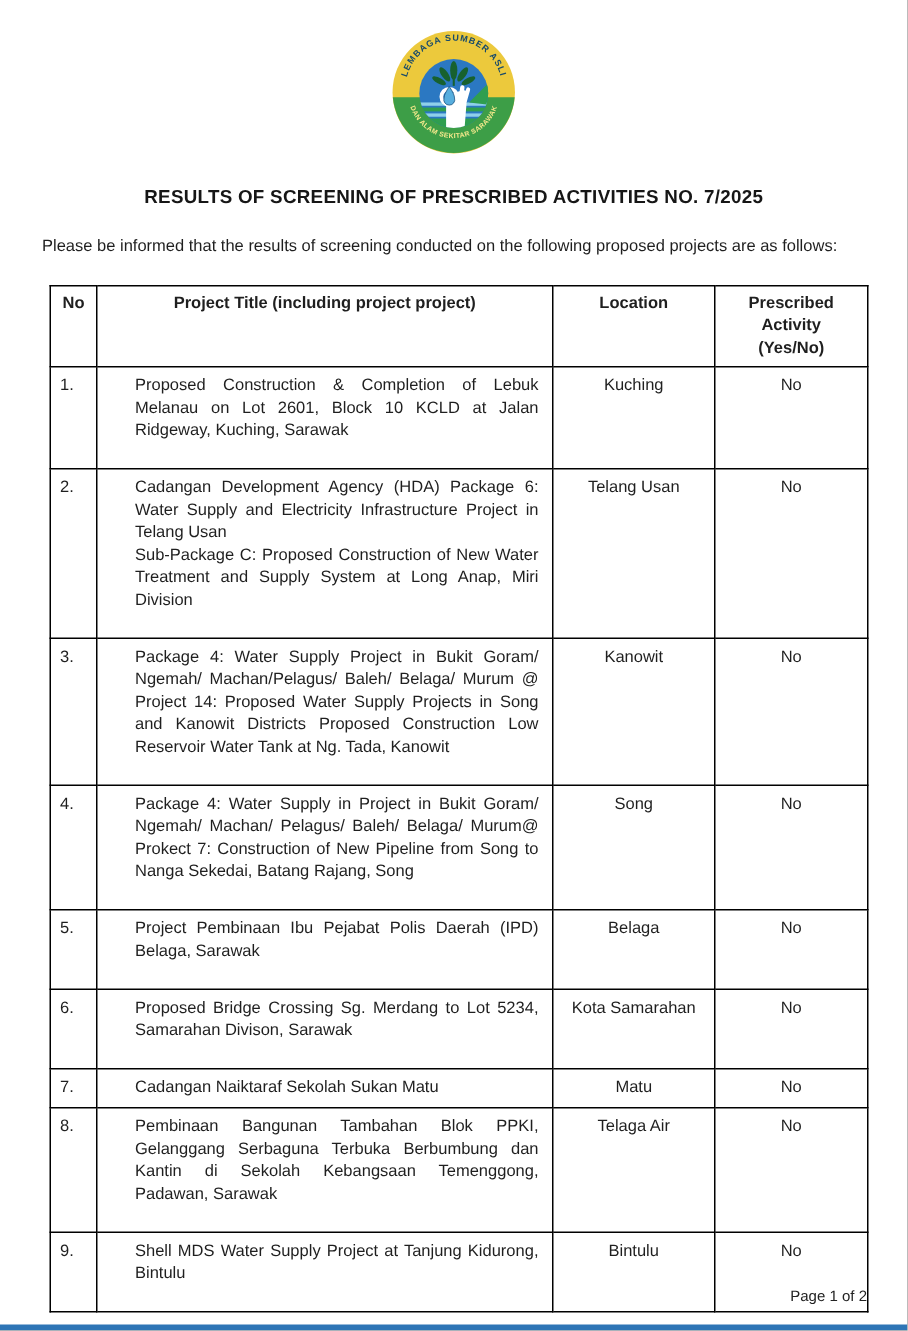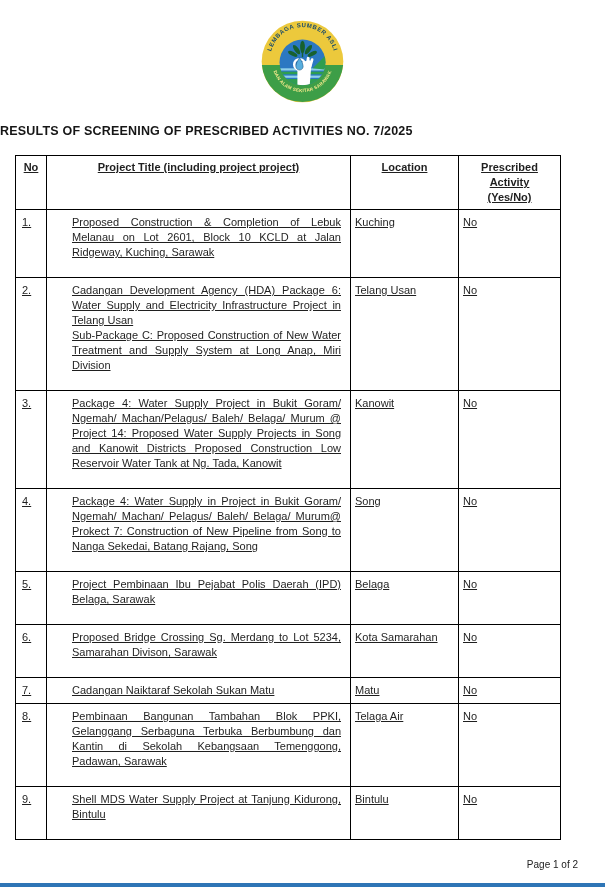--- a/index.html
+++ b/index.html
@@ -13,39 +13,39 @@
     color: #1f1f1f;
     overflow: hidden;
   }
   .logo-wrap {
     display: flex; justify-content: center;
     padding-top: 19px;
   }
   .logo-wrap svg { width: 85px; height: 85px; }
   .doc-title {
     margin-top: 20px;
+    text-align: center;
     font-size: 12.5px;
     font-weight: bold;
     letter-spacing: 0.2px;
     color: #161616;
   }
   .intro {
     margin: 19px 28px 0 28px;
     font-size: 11px;
     line-height: 15.5px;
     text-align: left;
   }
   table.screening {
-    margin: 17px 27px 0 15px;
+    margin: 17px 27px 0 33px;
     width: 545px;
     border-collapse: collapse;
     table-layout: fixed;
     font-size: 11px;
     line-height: 15px;
-    text-decoration: underline;
   }
   table.screening col.c-no   { width: 31px; }
   table.screening col.c-title{ width: 304px; }
   table.screening col.c-loc  { width: 108px; }
   table.screening col.c-pa   { width: 102px; }
   table.screening th, table.screening td {
     border: 1px solid #000;
     vertical-align: top;
   }
   table.screening th {
@@ -54,21 +54,21 @@
     padding: 4px 3px;
     line-height: 15px;
   }
   th.h-pa { white-space: pre-line; }
   td.col-no { padding: 5px 3px 5px 6px; text-align: left; }
   td.col-title {
     padding: 5px 9px 17px 25px;
     text-align: justify;
     white-space: pre-line;
   }
-  td.col-loc, td.col-pa { padding: 5px 4px; text-align: left; }
+  td.col-loc, td.col-pa { padding: 5px 4px; text-align: center; }
   tbody tr:nth-child(7) td.col-title { padding-bottom: 5px; }
   .footer {
     position: absolute;
     right: 27px; bottom: 17px;
     font-size: 10px;
     color: #222;
   }
   .bottom-bar {
     position: absolute;
     left: 0; bottom: 0;
@@ -128,20 +128,21 @@
         <textPath href="#arcTop" startOffset="50%" text-anchor="middle">LEMBAGA SUMBER ASLI</textPath>
       </text>
       <text font-family="Liberation Sans, DejaVu Sans, sans-serif" font-size="5.4" font-weight="bold" fill="var(--logo-bottom-text)" letter-spacing="0.3">
         <textPath href="#arcBottom" startOffset="50%" text-anchor="middle">DAN ALAM SEKITAR SARAWAK</textPath>
       </text>
     </svg>
   </div>
 
   <h1 class="doc-title">RESULTS OF SCREENING OF PRESCRIBED ACTIVITIES NO. 7/2025</h1>
 
+  <p class="intro">Please be informed that the results of screening conducted on the following proposed projects are as follows:</p>
 
   <table class="screening">
     <colgroup>
       <col class="c-no">
         <col class="c-title">
         <col class="c-loc">
         <col class="c-pa">
     </colgroup>
     <thead>
       <tr>

